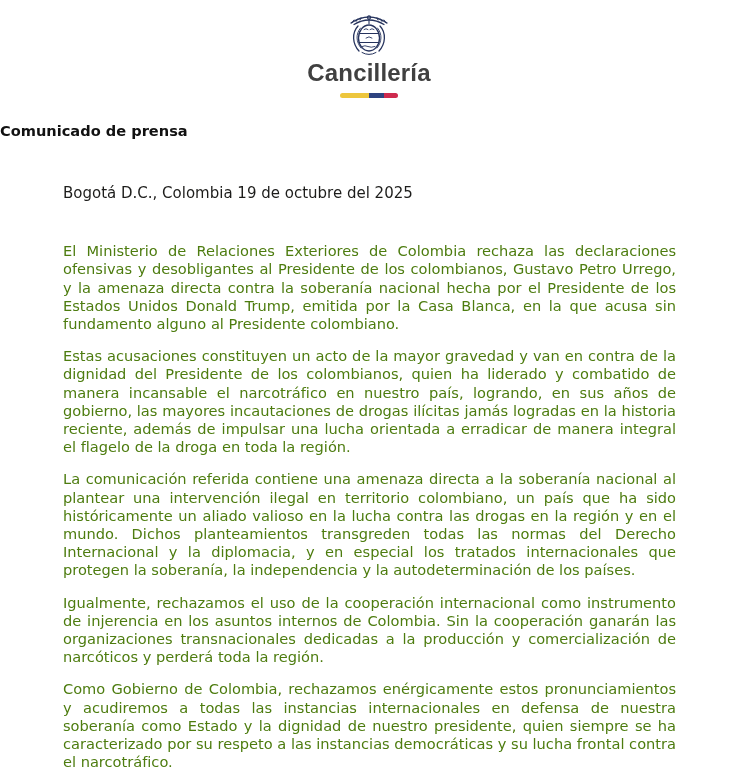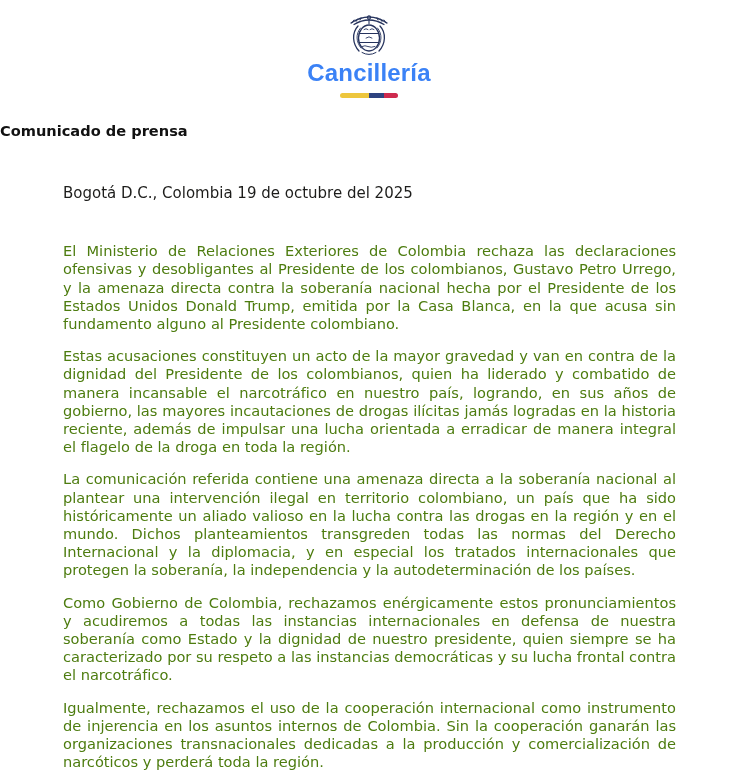--- a/index.html
+++ b/index.html
@@ -24,21 +24,21 @@
     margin: 0 auto;
     width: 44px;
     height: 46px;
   }
   .brand {
     margin-top: 3px;
     font-family: "Liberation Sans", sans-serif;
     font-size: 24px;
     font-weight: 700;
     letter-spacing: 0.2px;
-    color: #3b82f6;
+    color: #404040;
     line-height: 1.05;
   }
   .flagbar {
     margin: 8px auto 0 auto;
     width: 58px;
     height: 5px;
     display: flex;
     border-radius: 2.5px;
     overflow: hidden;
   }
@@ -111,17 +111,17 @@
   </div>
 
   <div class="doc-title">Comunicado de prensa</div>
 
   <div class="dateline">Bogotá D.C., Colombia 19 de octubre del 2025</div>
 
   <div class="body-text">
     <p>El Ministerio de Relaciones Exteriores de Colombia rechaza las declaraciones ofensivas y desobligantes al Presidente de los colombianos, Gustavo Petro Urrego, y la amenaza directa contra la soberanía nacional hecha por el Presidente de los Estados Unidos Donald Trump, emitida por la Casa Blanca, en la que acusa sin fundamento alguno al Presidente colombiano.</p>
     <p>Estas acusaciones constituyen un acto de la mayor gravedad y van en contra de la dignidad del Presidente de los colombianos, quien ha liderado y combatido de manera incansable el narcotráfico en nuestro país, logrando, en sus años de gobierno, las mayores incautaciones de drogas ilícitas jamás logradas en la historia reciente, además de impulsar una lucha orientada a erradicar de manera integral el flagelo de la droga en toda la región.</p>
     <p>La comunicación referida contiene una amenaza directa a la soberanía nacional al plantear una intervención ilegal en territorio colombiano, un país que ha sido históricamente un aliado valioso en la lucha contra las drogas en la región y en el mundo. Dichos planteamientos transgreden todas las normas del Derecho Internacional y la diplomacia, y en especial los tratados internacionales que protegen la soberanía, la independencia y la autodeterminación de los países.</p>
+    <p>Igualmente, rechazamos el uso de la cooperación internacional como instrumento de injerencia en los asuntos internos de Colombia. Sin la cooperación ganarán las organizaciones transnacionales dedicadas a la producción y comercialización de narcóticos y perderá toda la región.</p>
     <p>Como Gobierno de Colombia, rechazamos enérgicamente estos pronunciamientos y acudiremos a todas las instancias internacionales en defensa de nuestra soberanía como Estado y la dignidad de nuestro presidente, quien siempre se ha caracterizado por su respeto a las instancias democráticas y su lucha frontal contra el narcotráfico.</p>
-    <p>Igualmente, rechazamos el uso de la cooperación internacional como instrumento de injerencia en los asuntos internos de Colombia. Sin la cooperación ganarán las organizaciones transnacionales dedicadas a la producción y comercialización de narcóticos y perderá toda la región.</p>
   </div>
 
 </div>
 
 </body></html>

